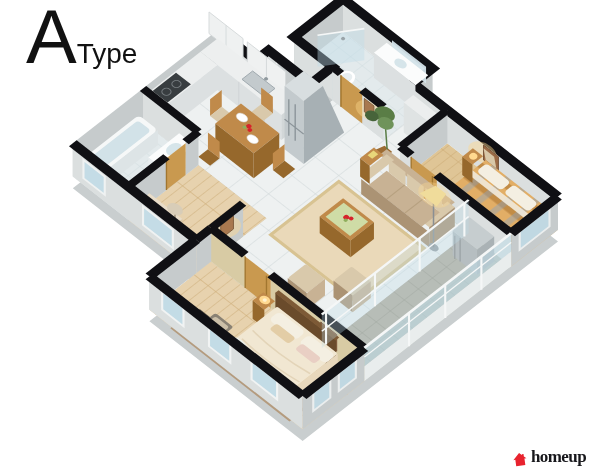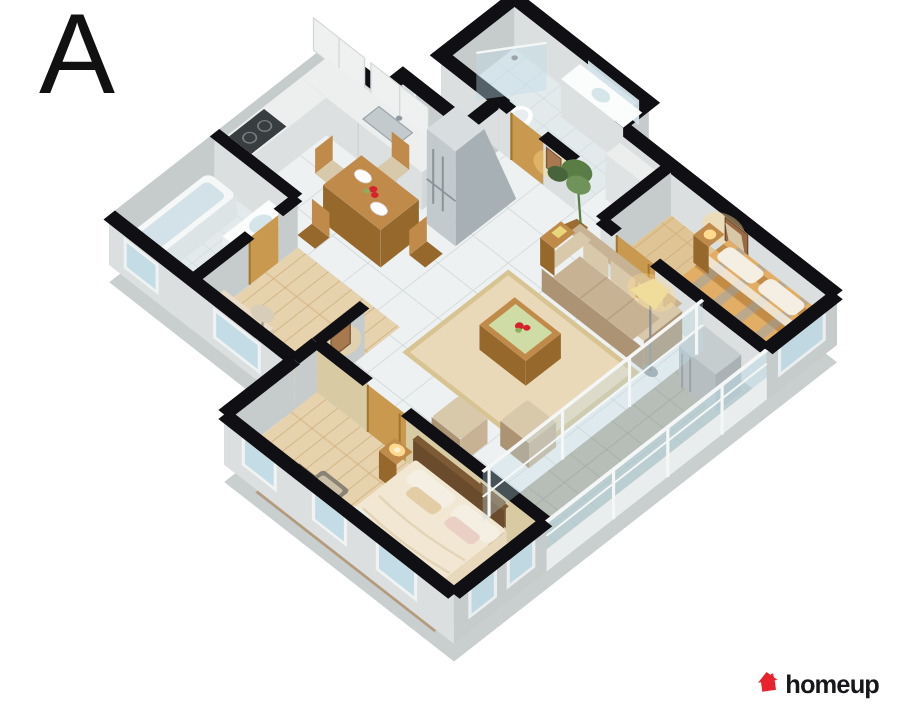--- a/index.html
+++ b/index.html
@@ -1,21 +1,21 @@
 <!DOCTYPE html>
 <html style="--wallcap: #101014; --wallface: #dbdfdf; --wallfacedark: #c6cbcc; --wallwarm: #d8cba4; --slab: #c9cecf; --tile: #eef1f1; --woodfloor: #dfc596; --masterfloor: #e7d2ae; --balconyfloor: #b7bdb7; --bathfloor: #e3eaec; --glassfill: #bfdce8; --framewhite: #f5f7f7; --counter: #edefef; --counterfront: #dce0e1; --steel: #c3cacd; --steeldark: #a7b0b4; --dark: #383d40; --doorwood: #c9994f; --doorwooddark: #a2762f; --woodfurn: #c08a4a; --woodfurndark: #96682c; --sofa: #c8b294; --sofadark: #ab9374; --cushion: #d9c9ab; --rug: #ead9b9; --rugmaster: #c7b59e; --plaid: #e2ae66; --plaidstripe: #c28c46; --plaidblue: #8fa3bb; --duvet: #f1e7d2; --duvetshade: #ddcbab; --headboard: #6a4b2b; --pillow: #f4efe2; --chairdark: #5f584c; --green: #5a7d46; --red: #d6232b; --glow: #ffd98f; --lamp: #f0dc9b; --acgray: #c6cdcf; --slate: #a9b6c0; --ink: #101014;"><head>
 <meta charset="utf-8">
 <style>
   html,body{margin:0;padding:0;background:#fff;}
   .stage{position:relative;width:600px;height:475px;background:#fff;overflow:hidden;
          font-family:"Liberation Sans", sans-serif;}
   .title{position:absolute;left:26px;top:6px;display:flex;align-items:baseline;color:#111;}
   .title .big{font-size:76px;line-height:0.82;font-weight:400;letter-spacing:-2px;}
   .title .small{font-size:28px;font-weight:400;margin-left:2px;letter-spacing:0px;}
-  .logo{position:absolute;right:14px;bottom:8px;display:flex;align-items:flex-start;gap:3px;}
+  .logo{position:absolute;right:14px;bottom:8px;display:flex;align-items:flex-end;gap:3px;font-family:Liberation Serif, serif;}
   .logo .word{font-size:17px;font-weight:700;letter-spacing:-0.6px;color:#17171b;}
   svg{display:block;}
 </style>
 </head>
 <body>
 
 <div class="stage">
 
   <svg width="600" height="475" viewBox="0 0 600 475">
     <defs>
@@ -432,20 +432,21 @@
         <path d="M10.4,2.1 L10.4,9.0" stroke="var(--framewhite)" stroke-width="0.09"></path>
         <path d="M10.9,2.6 L10.9,9.5" stroke="var(--framewhite)" stroke-width="0.05"></path>
         <path d="M10.4,2.3 L11.4,3.3 M10.4,4.4 L11.4,5.4 M10.4,6.5 L11.4,7.5 M10.4,8.8 L11.4,9.8" stroke="var(--framewhite)" stroke-width="0.07"></path>
       </g>
 
     </g>
   </svg>
 
   <div class="title">
     <span class="big">A</span>
+      <span class="small">Type</span>
   </div>
 
   <div class="logo">
     <svg width="16" height="15" viewBox="0 0 16 15">
       <g transform="rotate(-8 8 8)">
         <rect x="10.6" y="2.6" width="1.7" height="2.6" fill="#e8232e"></rect>
         <path d="M8,1 L14.6,7.2 L12.6,7.2 L12.6,13.6 L3.4,13.6 L3.4,7.2 L1.4,7.2 Z" fill="#e8232e"></path>
       </g>
     </svg>
     <span class="word">homeup</span>

